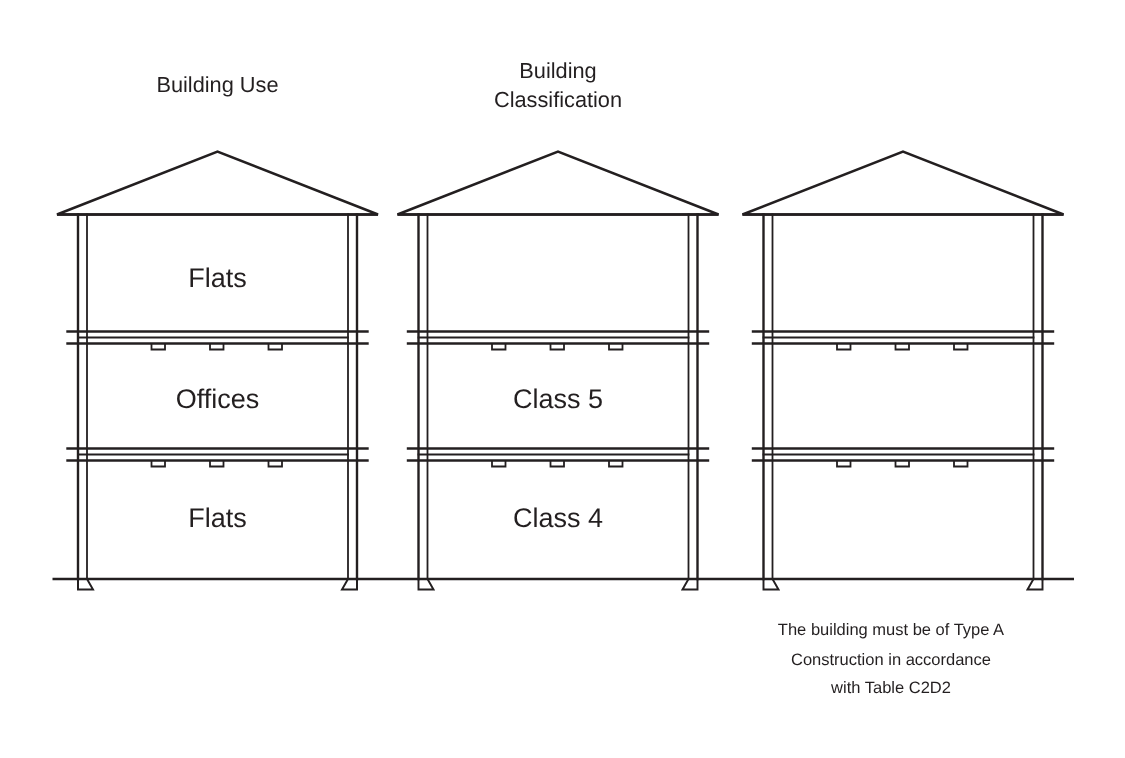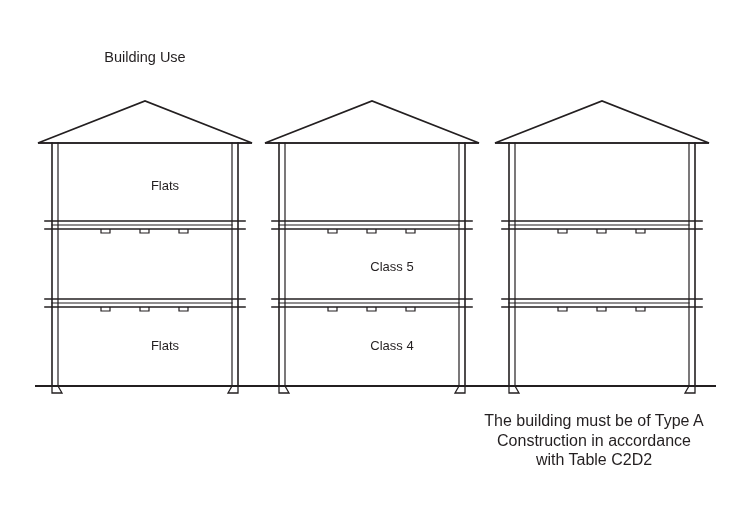--- a/index.html
+++ b/index.html
@@ -74,26 +74,25 @@
     text-align: center;
     color: #231f20;
     line-height: 19px;
     white-space: pre-line;
   }
   .col-heading {
     font-size: 14.5px;
     line-height: 19px;
   }
   .room-label {
-    font-size: 13px;
+    font-size: 18px;
     line-height: 19px;
-    padding-left: 20px;
   }
   .footnote {
-    font-size: 16px;
+    font-size: 11px;
     line-height: 19.5px;
   }
 </style>
 </head>
 <body>
 
 <div id="diagram-root">
 
   <svg id="diagram-svg" viewBox="0 0 750 505">
 
@@ -200,24 +199,27 @@
         <path class="footing" d="M 695 386 L 695 393 L 685 393 L 689 386"></path>
       </g>
     </g>
 
     <path class="ground-line" d="M 35 386 L 716 386"></path>
 
   </svg>
 
   <div class="txt col-heading" style="left:45px; top:48px; width:200px;">Building Use</div>
 
+  <div class="txt col-heading" style="left:272px; top:39px; width:200px;">Building
+Classification</div>
 
 
   <div class="txt room-label" style="left:52px; top:176px; width:186px;">Flats</div>
 
+  <div class="txt room-label" style="left:52px; top:257px; width:186px;">Offices</div>
 
   <div class="txt room-label" style="left:52px; top:336px; width:186px;">Flats</div>
 
 
   <div class="txt room-label" style="left:279px; top:257px; width:186px;">Class 5</div>
 
   <div class="txt room-label" style="left:279px; top:336px; width:186px;">Class 4</div>
 
   <div class="txt room-label" style="left:509px; top:176px; width:186px;"></div>
 

